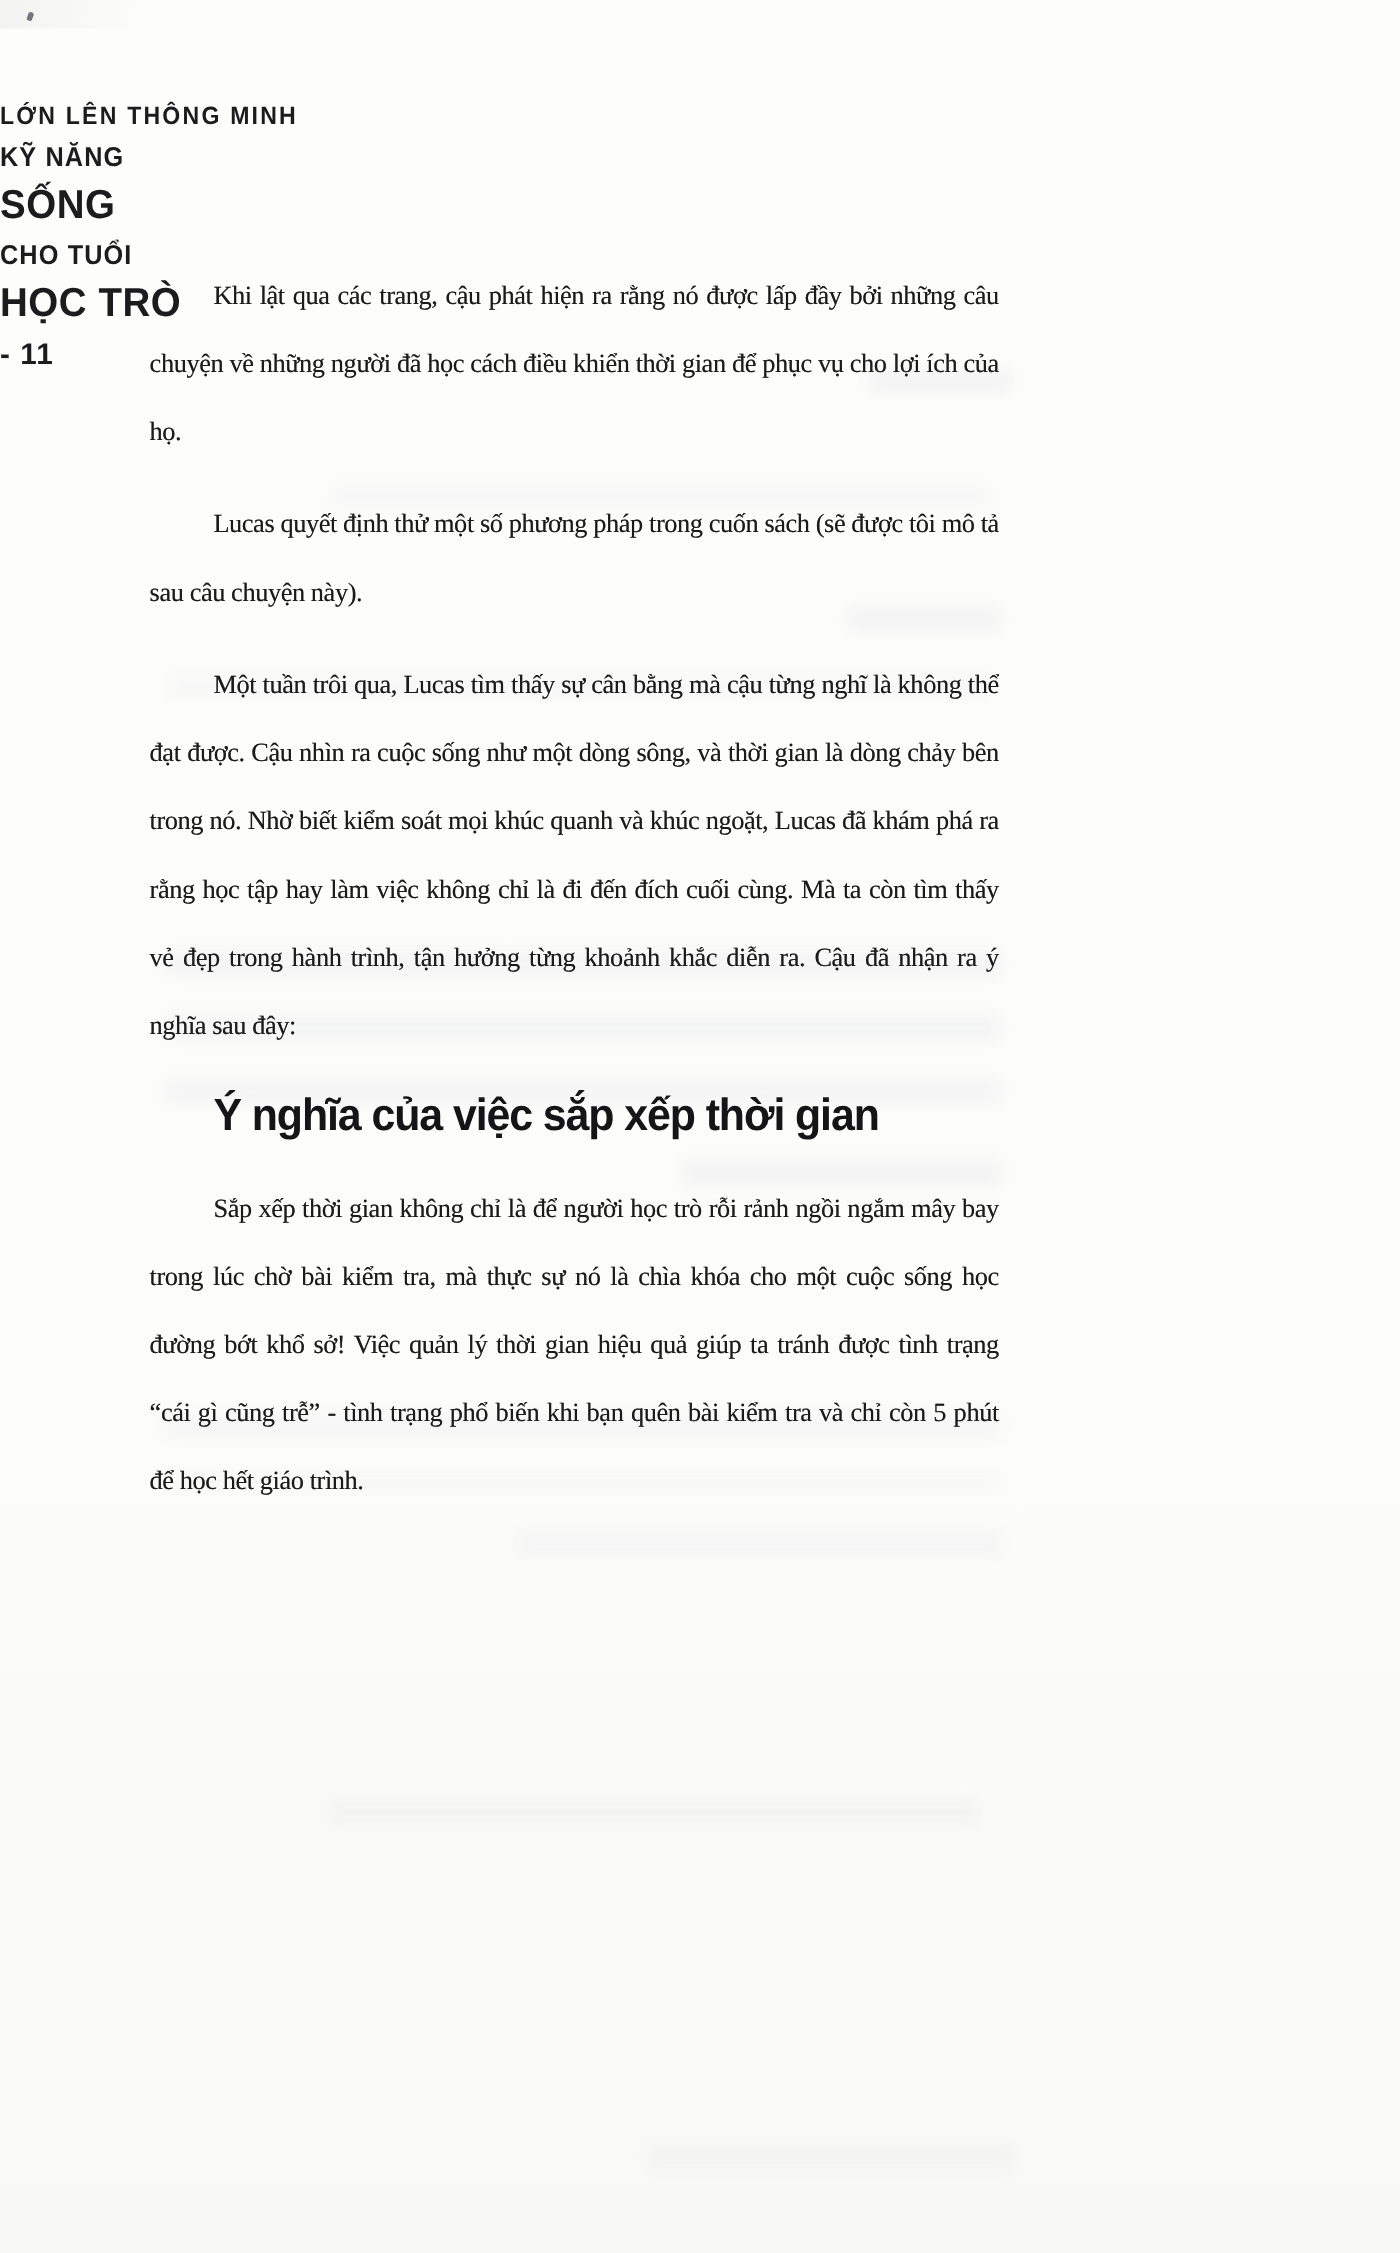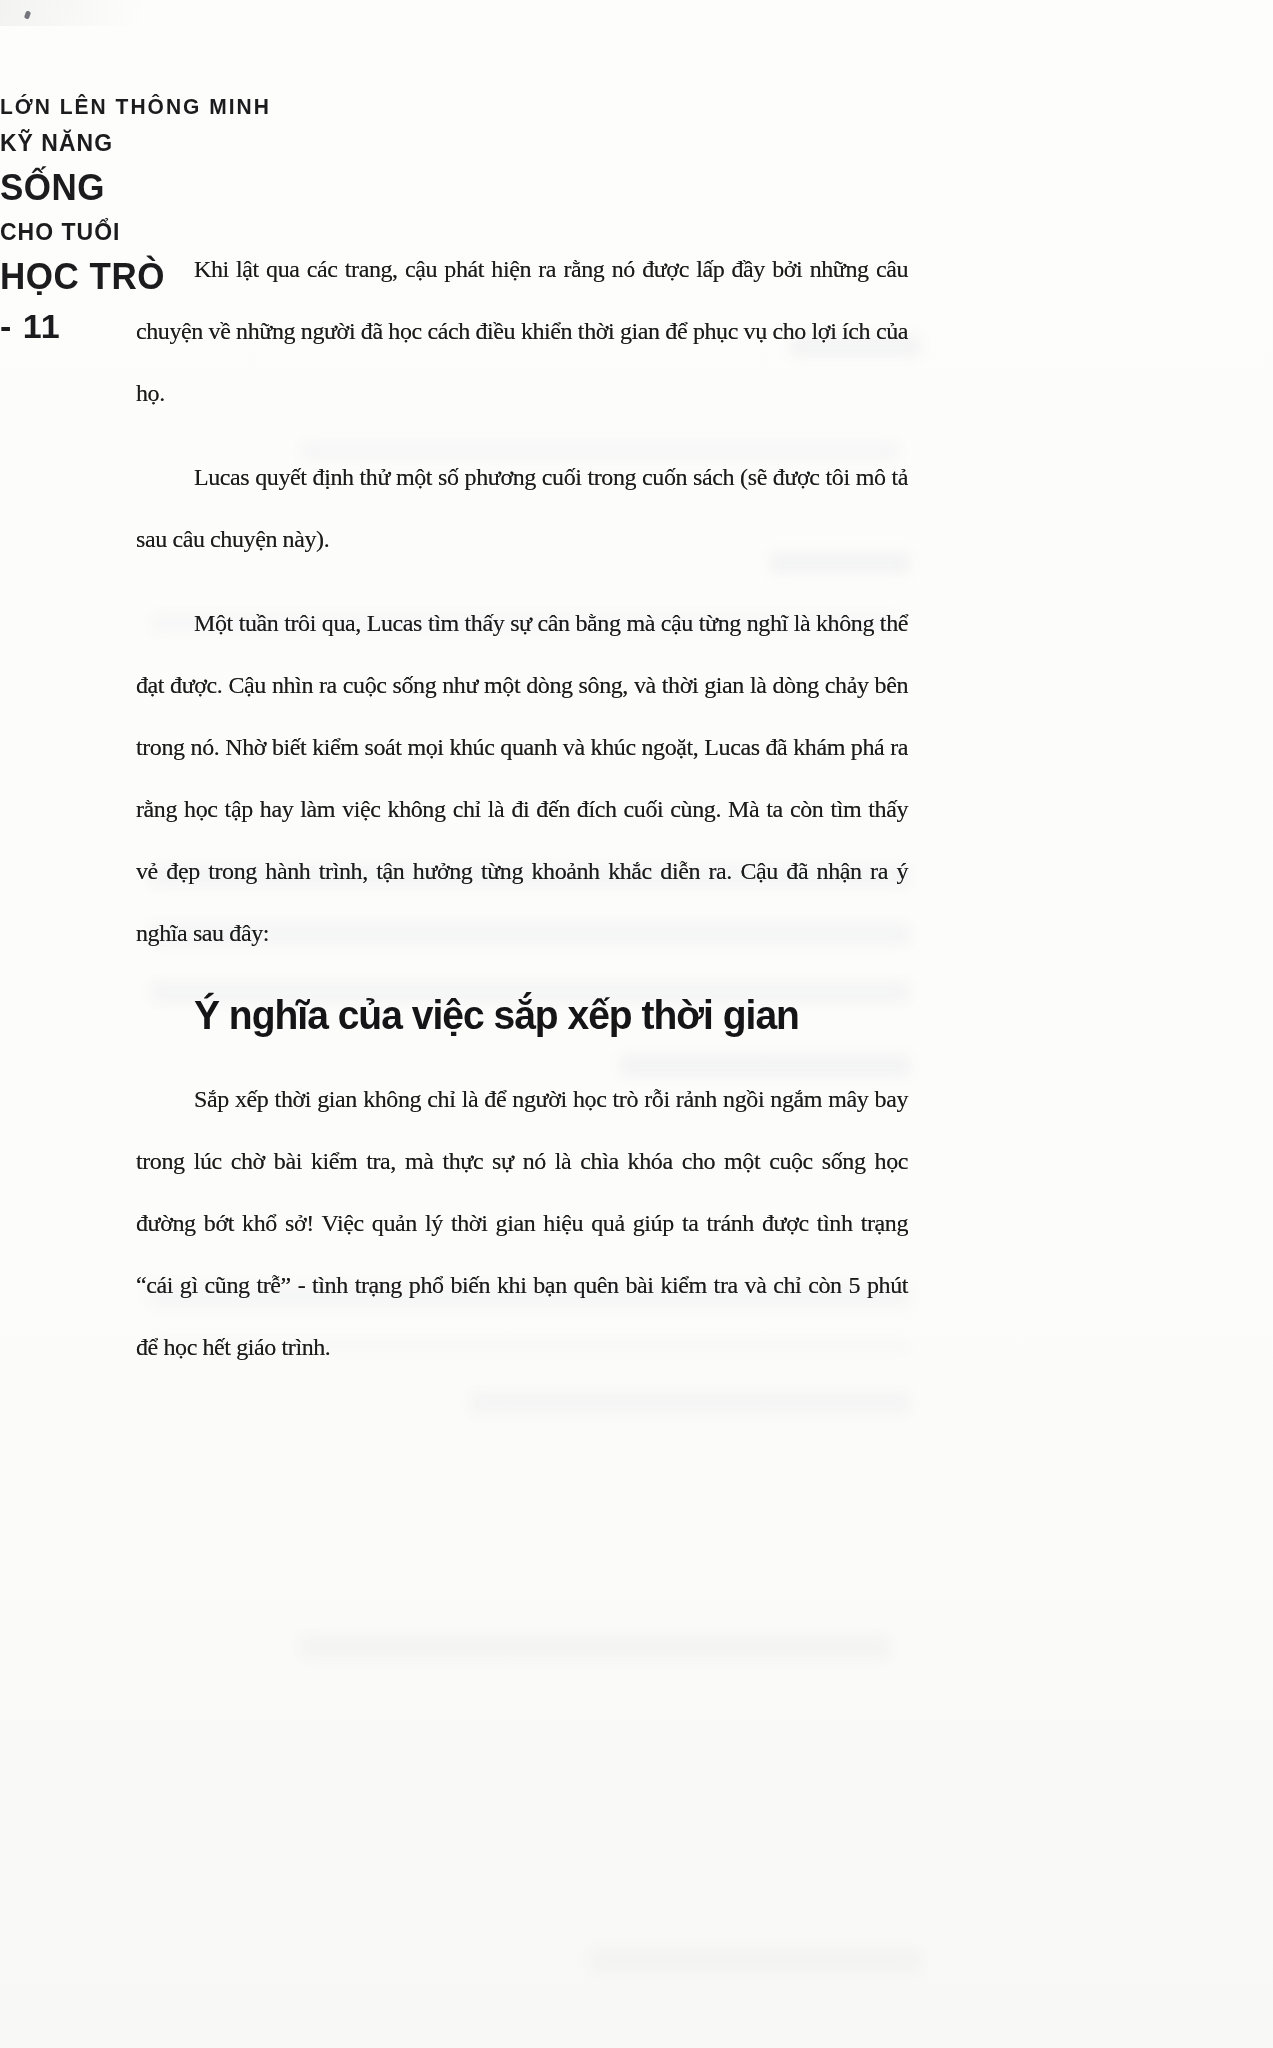--- a/index.html
+++ b/index.html
@@ -76,21 +76,21 @@
     gap: 11px;
     white-space: nowrap;
     font-family: Liberation Sans, sans-serif;
     font-weight: 700;
     color: #1c1c1e;
     flex-direction: column;
   }
   .h-sm { font-size: 21px; letter-spacing: 2px; transform: scaleY(1.08); }
   .h-md { font-size: 23px; letter-spacing: 1px; transform: scaleY(1.08); }
   .h-lg { font-size: 35px; letter-spacing: 0.5px; transform: scaleY(1.05); }
-  .h-pg { font-size: 34px; letter-spacing: 1px; text-align: center; }
+  .h-pg { font-size: 27px; letter-spacing: 1px; text-align: center; }
 
   
   .text-column {
     position: absolute;
     left: 136px;
     top: 238px;
     width: 772px;
     color: #1b1b1b;
   }
   .text-column p {
@@ -141,19 +141,19 @@
     <span class="h-sm">LỚN LÊN THÔNG MINH</span>
     <span class="h-md">KỸ NĂNG</span>
     <span class="h-lg">SỐNG</span>
     <span class="h-md">CHO TUỔI</span>
     <span class="h-lg">HỌC TRÒ</span>
     <span class="h-pg">- 11</span>
   </header>
 
   <main class="text-column">
     <p>Khi lật qua các trang, cậu phát hiện ra rằng nó được lấp đầy bởi những câu chuyện về những người đã học cách điều khiển thời gian để phục vụ cho lợi ích của họ.</p>
-    <p>Lucas quyết định thử một số phương cuối trong cuốn sách (sẽ được tôi mô tả sau câu chuyện này).</p>
+    <p>Lucas quyết định thử một số phương pháp trong cuốn sách (sẽ được tôi mô tả sau câu chuyện này).</p>
     <p>Một tuần trôi qua, Lucas tìm thấy sự cân bằng mà cậu từng nghĩ là không thể đạt được. Cậu nhìn ra cuộc sống như một dòng sông, và thời gian là dòng chảy bên trong nó. Nhờ biết kiểm soát mọi khúc quanh và khúc ngoặt, Lucas đã khám phá ra rằng học tập hay làm việc không chỉ là đi đến đích cuối cùng. Mà ta còn tìm thấy vẻ đẹp trong hành trình, tận hưởng từng khoảnh khắc diễn ra. Cậu đã nhận ra ý nghĩa sau đây:</p>
     <h2>Ý nghĩa của việc sắp xếp thời gian</h2>
     <p>Sắp xếp thời gian không chỉ là để người học trò rỗi rảnh ngồi ngắm mây bay trong lúc chờ bài kiểm tra, mà thực sự nó là chìa khóa cho một cuộc sống học đường bớt khổ sở! Việc quản lý thời gian hiệu quả giúp ta tránh được tình trạng “cái gì cũng trễ” - tình trạng phổ biến khi bạn quên bài kiểm tra và chỉ còn 5 phút để học hết giáo trình.</p>
   </main>
 
 </div>
 
 </body></html>

